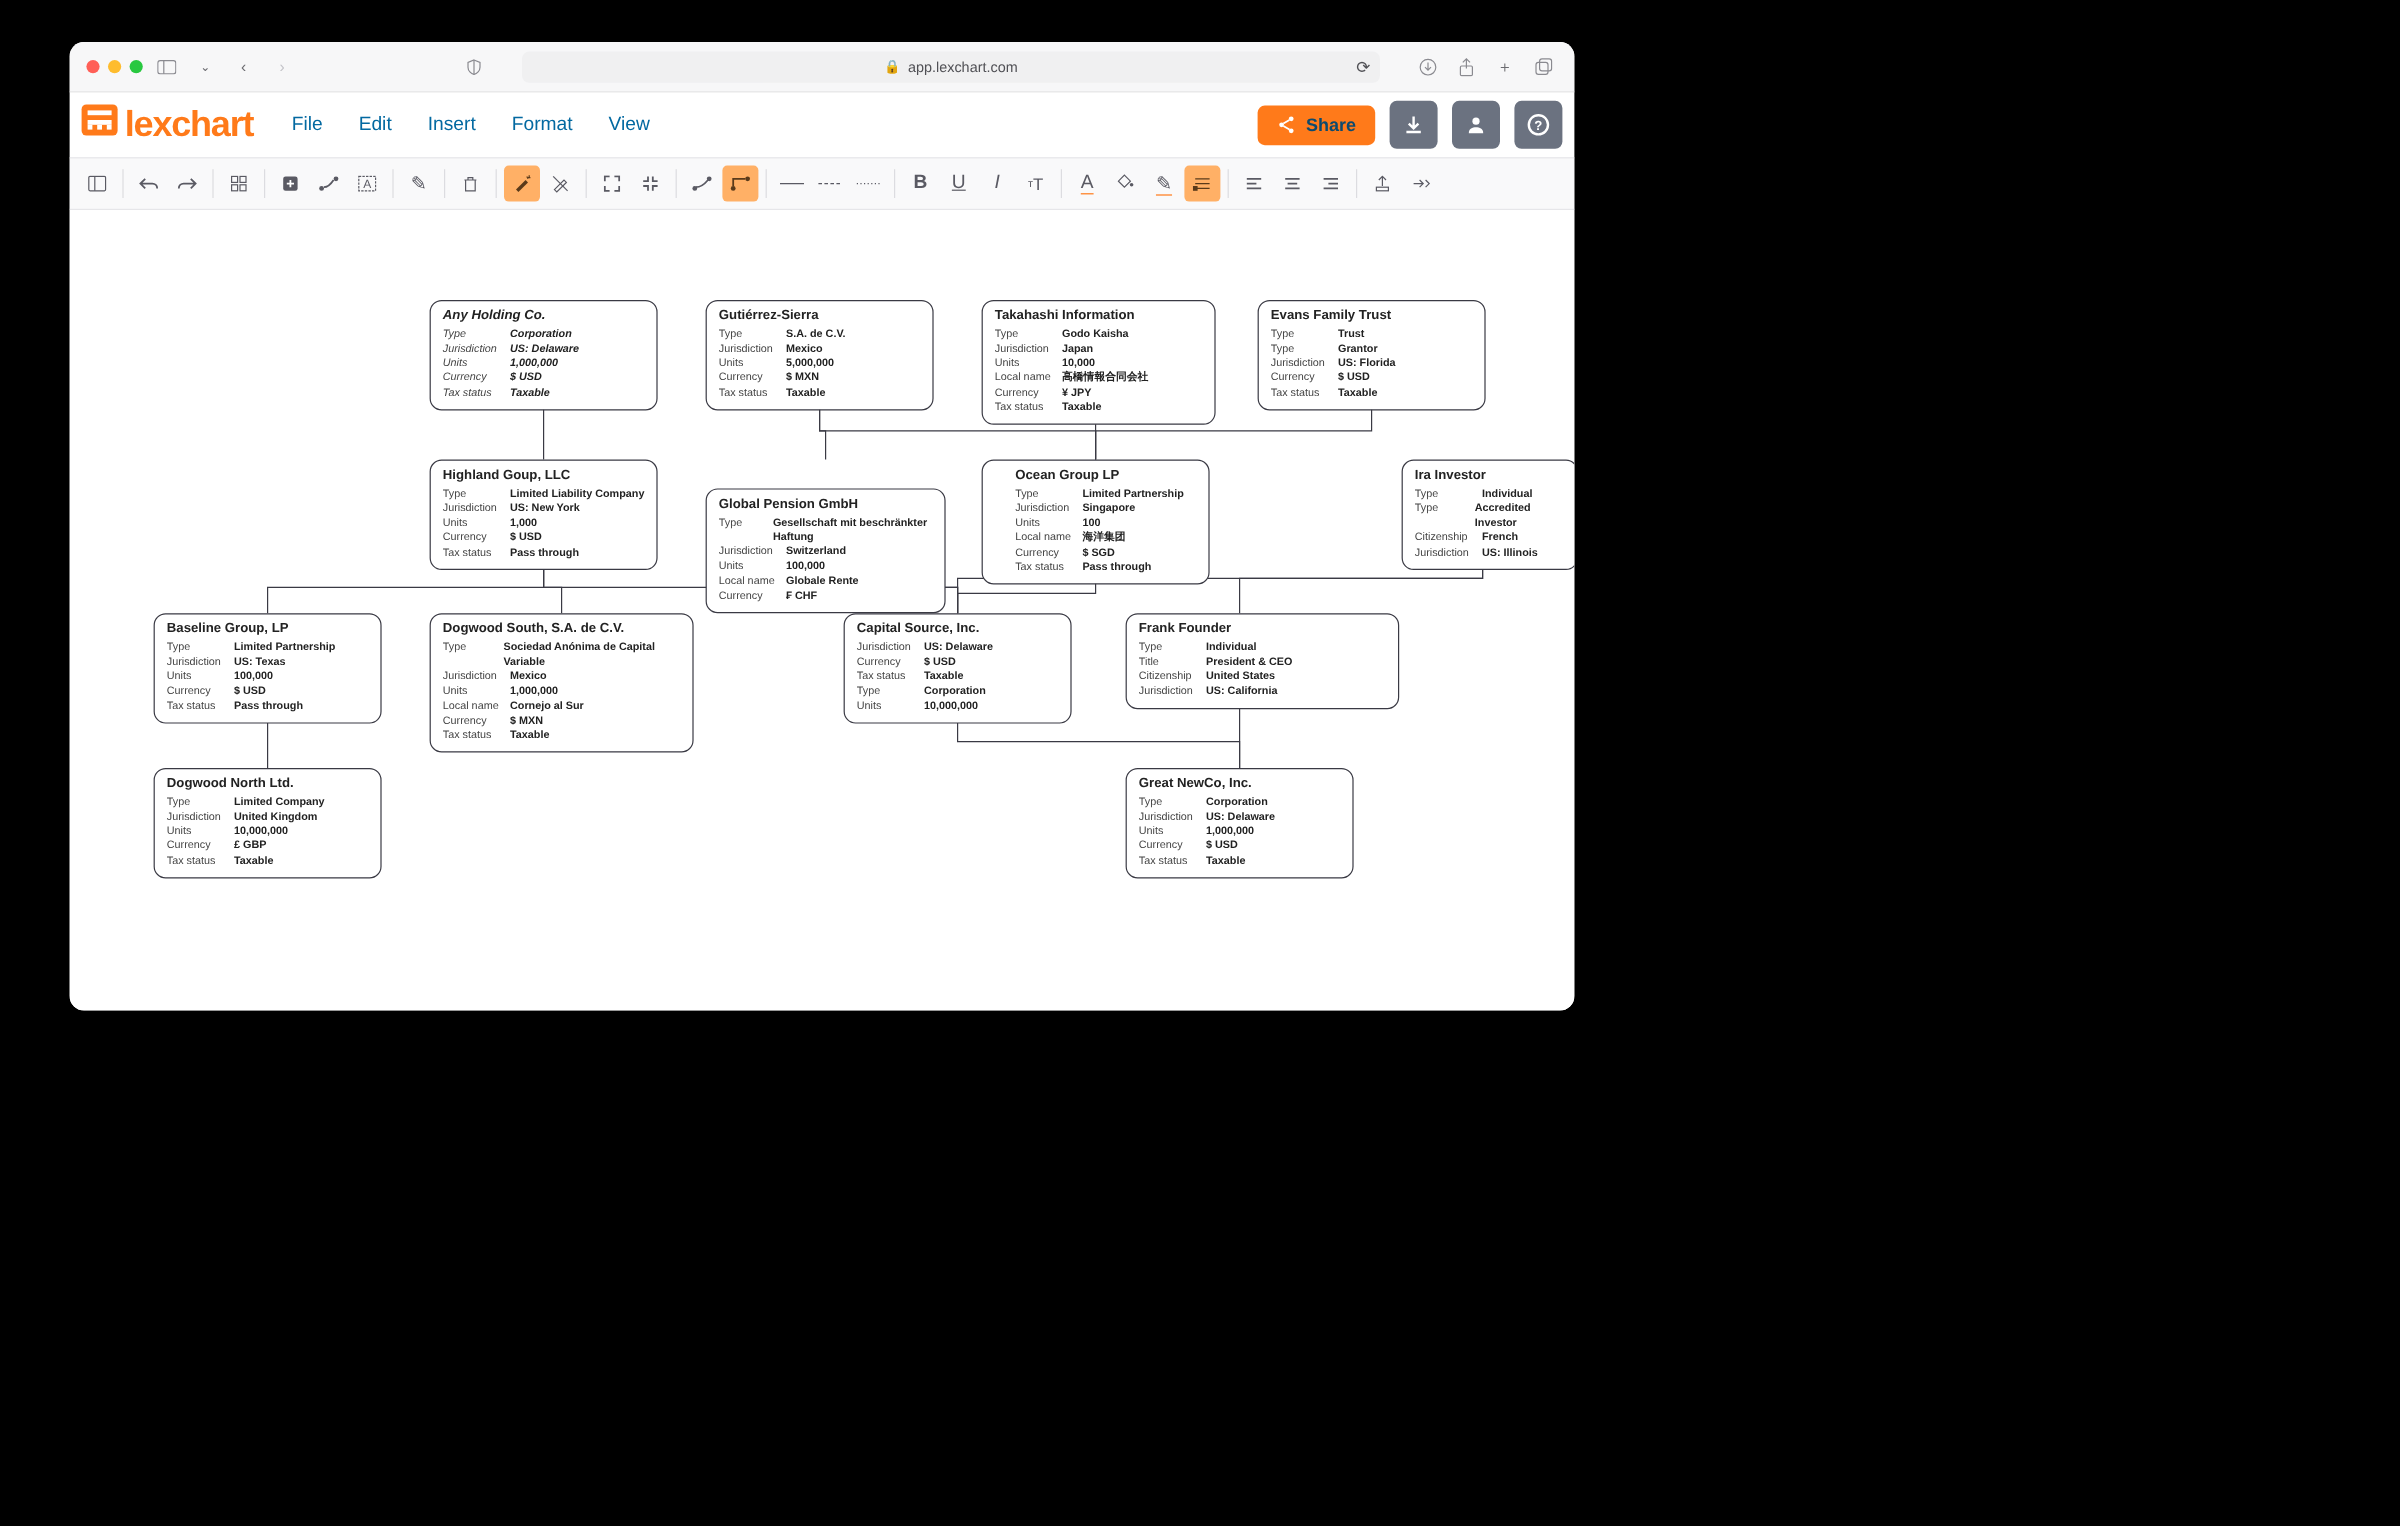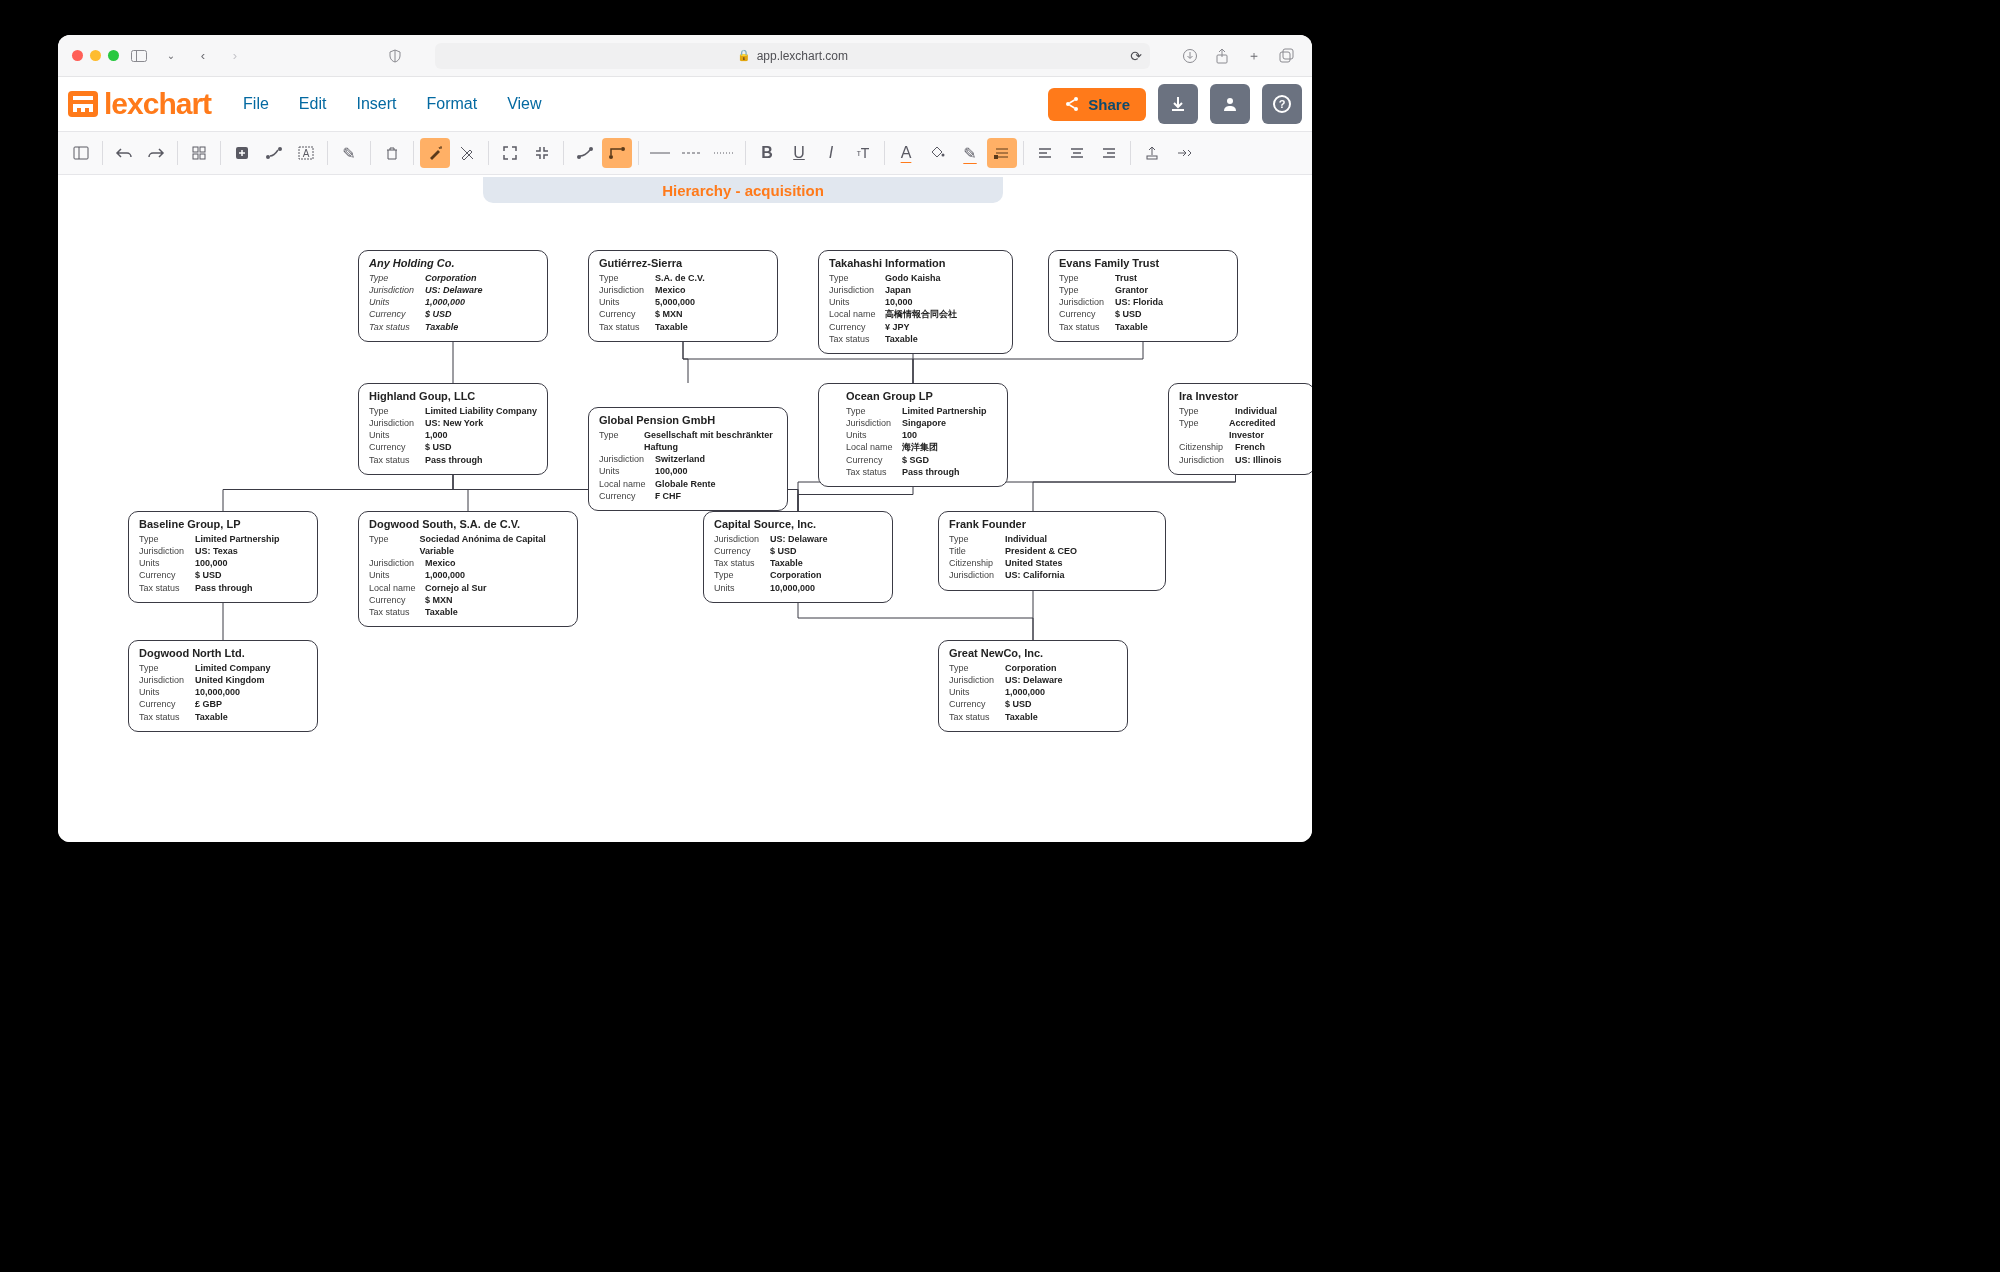--- a/index.html
+++ b/index.html
@@ -7,21 +7,21 @@
   .browser-window { position:absolute; left:58px; top:35px; width:1254px; height:807px; background:#fff; border-radius:12px; overflow:hidden; box-shadow:0 10px 40px rgba(0,0,0,.4);}
   .titlebar { height:42px; background:#f7f7f8; border-bottom:1px solid #e5e5e7; display:flex; align-items:center; padding:0 14px; gap:8px; color:#6b6b70; font-size:13px;}
   .dots { display:flex; gap:7px; }
   .dot { width:11px; height:11px; border-radius:50%; }
   .dot.r{background:#ff5f57;} .dot.y{background:#febc2e;} .dot.g{background:#28c840;}
   .tb-btn { width:24px; height:24px; display:flex; align-items:center; justify-content:center; border-radius:4px;}
   .urlbar { flex:1; margin:0 20px; height:26px; background:#f0f0f1; border-radius:6px; display:flex; align-items:center; justify-content:center; font-size:12px; color:#505055; position:relative;}
   .urlbar .lock { margin-right:6px; font-size:11px;}
   .urlbar .refresh { position:absolute; right:8px; font-size:14px;}
   .appbar { height:54px; display:flex; align-items:center; padding:0 10px; gap:6px;}
-  .logo { display:flex; align-items:center; gap:6px; color:#ff7a1a; font-weight:700; font-size:30px; letter-spacing:-1px; margin-right:14px;}
+  .logo { display:flex; gap:6px; color:#ff7a1a; font-weight:700; font-size:30px; letter-spacing:-1px; margin-right:14px;}
   .logo-mark { width:30px; height:26px; background:#ff7a1a; border-radius:4px; position:relative;}
   .logo-mark::before { content:""; position:absolute; left:5px; top:5px; width:20px; height:4px; background:#fff; box-shadow:0 8px 0 #fff;}
   .logo-mark::after { content:""; position:absolute; left:5px; top:17px; width:4px; height:4px; background:#fff; box-shadow:8px 0 0 #fff, 16px 0 0 #fff;}
   .menu-item { font-size:16px; color:#0369a1; padding:4px 12px; cursor:pointer;}
   .menu-item:first-of-type{margin-left:8px;}
   .spacer { flex:1;}
   .share-btn { background:#ff7a1a; color:#0c4a6e; border:none; border-radius:6px; padding:8px 16px; font-size:15px; font-weight:600; display:flex; align-items:center; gap:8px; cursor:pointer;}
   .sq-btn { width:40px; height:40px; background:#6b7280; border:none; border-radius:6px; color:#fff; display:flex; align-items:center; justify-content:center; cursor:pointer; margin-left:6px; font-size:18px;}
   .toolbar { height:44px; background:#f9f9fa; border-top:1px solid #e6e6e9; border-bottom:1px solid #e6e6e9; display:flex; align-items:center; padding:0 8px; gap:2px;}
   .tool { width:30px; height:30px; display:flex; align-items:center; justify-content:center; border-radius:4px; color:#5a5a63; font-size:16px; cursor:pointer;}
@@ -298,23 +298,20 @@
       </div>
     <div class="tool">
         <svg width="16" height="12">
           <path d="M2 6 H10 M7 3 L10 6 L7 9" fill="none" stroke="currentColor"></path>
           <path d="M12 3 L15 6 L12 9" fill="none" stroke="currentColor"></path>
         </svg>
       </div>
   </div>
 
   <div class="canvas">
-    <div class="chart-title-chip">
-      <span>Hierarchy - acquisition</span>
-    </div>
     <svg class="links" id="links-svg" width="1254" height="670">
         <path d="M 395 160 V 184 H 395 V 208" fill="none" stroke="#3a3a44" stroke-width="1"></path>
         <path d="M 625 160 V 184 H 630 V 208" fill="none" stroke="#3a3a44" stroke-width="1"></path>
         <path d="M 625 160 V 184 H 855 V 208" fill="none" stroke="#3a3a44" stroke-width="1"></path>
         <path d="M 855 170 V 189 H 855 V 208" fill="none" stroke="#3a3a44" stroke-width="1"></path>
         <path d="M 1085 160 V 184 H 855 V 208" fill="none" stroke="#3a3a44" stroke-width="1"></path>
         <path d="M 395 293 V 314.5 H 165 V 336" fill="none" stroke="#3a3a44" stroke-width="1"></path>
         <path d="M 395 293 V 314.5 H 410 V 336" fill="none" stroke="#3a3a44" stroke-width="1"></path>
         <path d="M 395 293 V 314.5 H 740 V 336" fill="none" stroke="#3a3a44" stroke-width="1"></path>
         <path d="M 630 293 V 314.5 H 740 V 336" fill="none" stroke="#3a3a44" stroke-width="1"></path>

